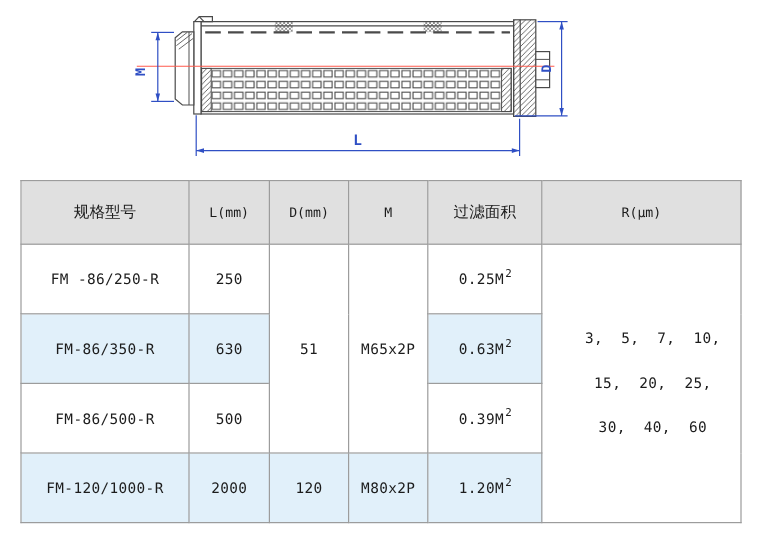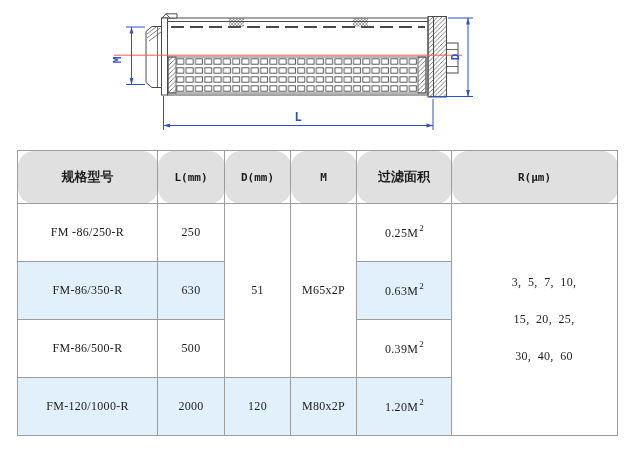--- a/index.html
+++ b/index.html
@@ -32,30 +32,28 @@
     text-align: center;
     vertical-align: middle;
     padding: 0;
     color: #1c1c1c;
     background: #ffffff;
   }
   table.spec th {
     height: 52px;
     background: #e0e0e0;
     font-family: "Liberation Sans", sans-serif;
-    font-weight: bold;
+    font-weight: normal;
     font-size: 13px;
-    border-radius: 16px;
   }
   table.spec th.mono { font-family: "DejaVu Sans Mono", monospace; font-size: 11px; }
   table.spec td {
     height: 57px;
     font-size: 12px;
     letter-spacing: 0.3px;
-    font-family: Liberation Serif, serif;
   }
   tr.alt td { background: #e1f0fa; }
   td.merged { background: #ffffff; }
   sup.sq { font-size: 9px; position: relative; top: -1px; left: 1px; }
   .r-line { white-space: pre; line-height: 37px; font-size: 12px; margin-left: 19px; }
 </style>
 </head>
 <body>
 
 <div class="page">

